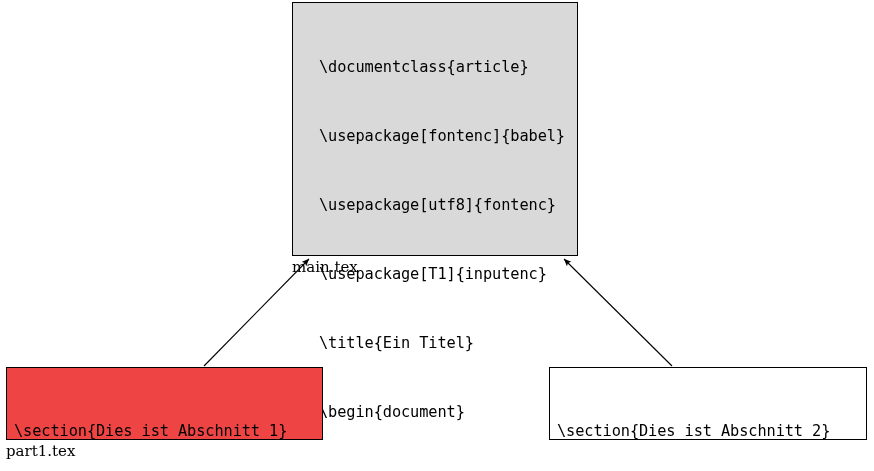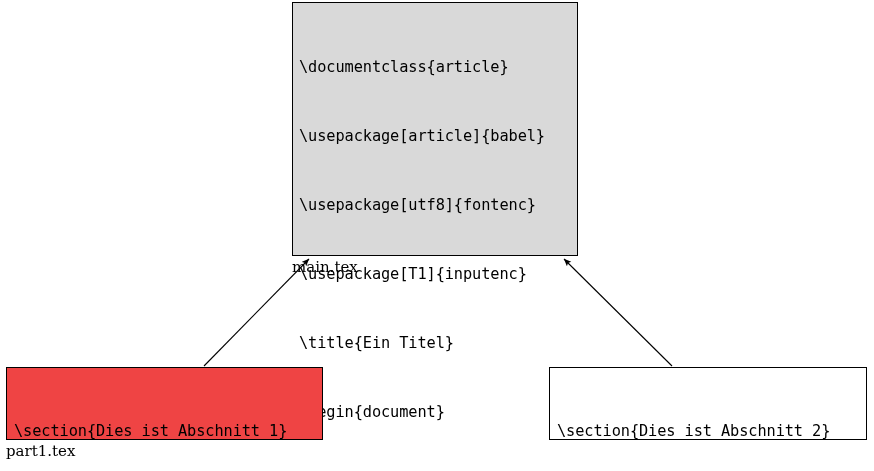--- a/index.html
+++ b/index.html
@@ -55,21 +55,21 @@
     padding: 6px 0 0 7px;
   }
   #part2-file-box {
     left: 549px;
     top: 367px;
     width: 318px;
     height: 73px;
     background: #ffffff;
     padding: 6px 12px 0 7px;
   }
-  .code-line { display: block; height: 23px; }
+  .code-line { display: block; height: 23px; margin-left: 20px; }
   .part-line { display: block; height: 23px; }
   .caption {
     position: absolute;
     font-family: "DejaVu Serif", serif;
     font-size: 15px;
     color: #000000;
     text-align: left;
     white-space: nowrap;
   }
   #main-file-caption { left: 292px; top: 258px; width: 286px; }
@@ -86,21 +86,21 @@
       <marker id="arrowhead" markerWidth="9" markerHeight="9" refX="7.2" refY="3.1" orient="auto" markerUnits="userSpaceOnUse">
         <path d="M0,0 L7.4,3.1 L0,6.2 L1.6,3.1 Z" fill="#000000"></path>
       </marker>
     </defs>
     <line x1="204" y1="366" x2="309" y2="259" stroke="#000000" stroke-width="1.1" marker-end="url(#arrowhead)"></line>
     <line x1="672" y1="366" x2="564" y2="259" stroke="#000000" stroke-width="1.1" marker-end="url(#arrowhead)"></line>
   </svg>
 
   <div class="codebox" id="main-file-box">
     <span class="code-line">\documentclass{article}</span>
-    <span class="code-line">\usepackage[article]{babel}</span>
+    <span class="code-line">\usepackage[fontenc]{babel}</span>
     <span class="code-line">\usepackage[utf8]{fontenc}</span>
     <span class="code-line">\usepackage[T1]{inputenc}</span>
     <span class="code-line">\title{Ein Titel}</span>
     <span class="code-line">\begin{document}</span>
     <span class="code-line">\maketitle</span>
     
     
     
     
   </div>

